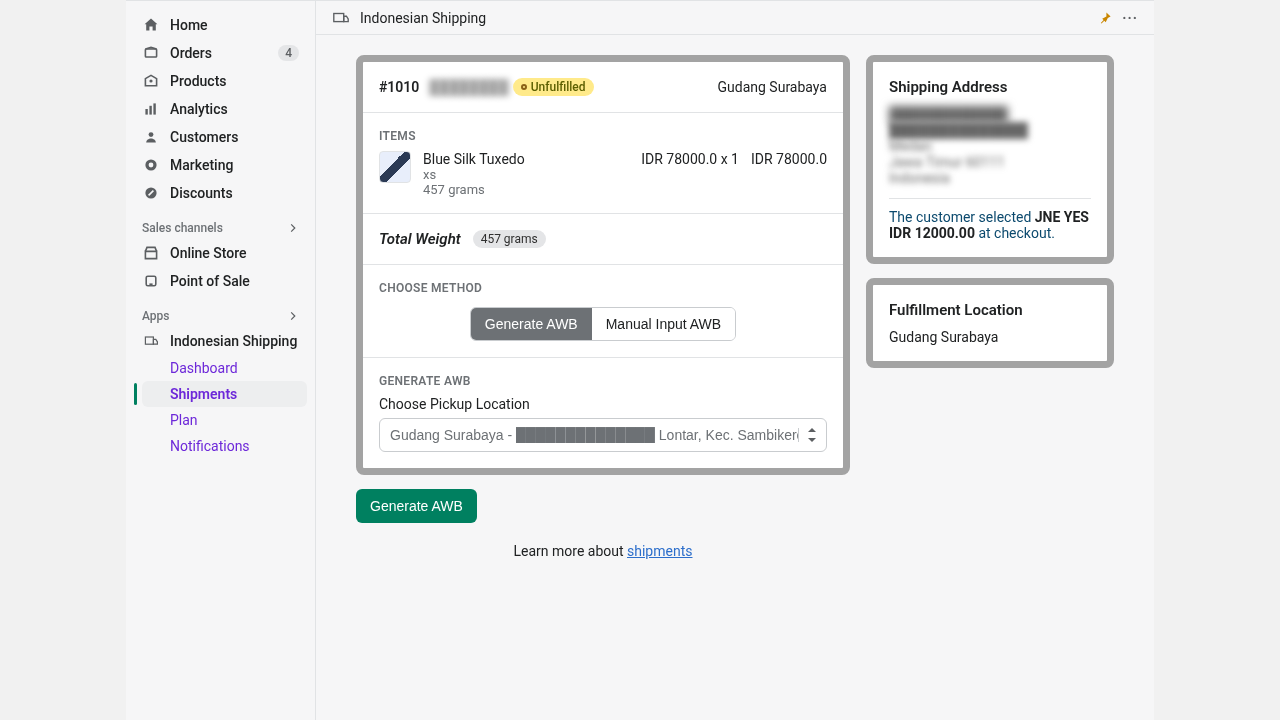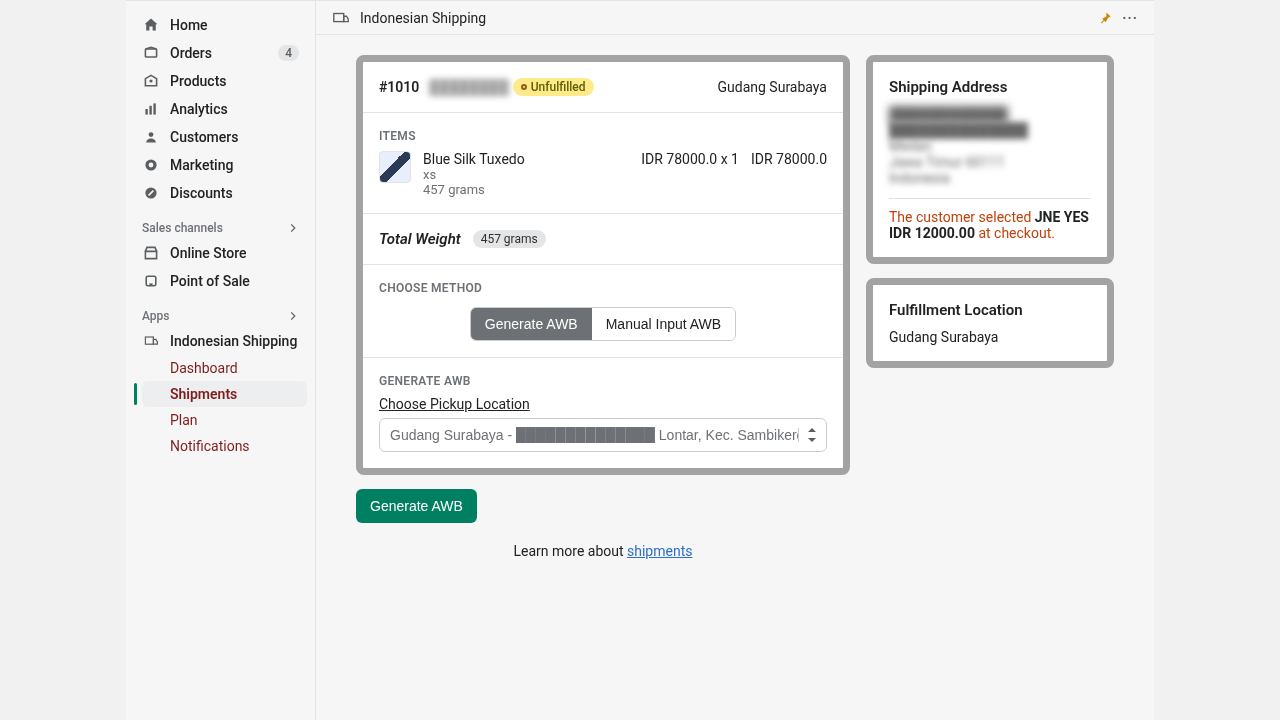--- a/index.html
+++ b/index.html
@@ -74,21 +74,21 @@
   }
   .nav-section-header .chev {
     color: #5c5f62;
   }
   .sub-items { padding-left: 8px; }
   .sub-item {
     display: block;
     padding: 5px 8px 5px 28px;
     border-radius: 6px;
     cursor: pointer;
-    color: #7f1d1d;
+    color: #6d28d9;
     font-weight: 400;
     position: relative;
   }
   .sub-item.active {
     background: #edeeef;
     font-weight: 600;
   }
   .sub-item.active::before {
     content: "";
     position: absolute;
@@ -247,21 +247,21 @@
     font-size: 14px;
     cursor: pointer;
     color: #202223;
   }
   .seg button.active {
     background: #6d7175;
     color: #fff;
   }
   .center { display:flex; justify-content:center; }
   .field-label {
-    font-size: 14px; margin-bottom: 6px; display:block;text-decoration:underline;
+    font-size: 14px; margin-bottom: 6px; display:block;
   }
   .select {
     position: relative;
   }
   .select select {
     width: 100%;
     padding: 8px 28px 8px 10px;
     border: 1px solid #c9cccf;
     border-radius: 6px;
     background: #fff;
@@ -277,21 +277,21 @@
   .btn-primary {
     background: #008060; color: #fff;
     border: none; border-radius: 6px;
     padding: 9px 14px; font-size: 14px; font-weight: 500;
     cursor: pointer;
   }
   .side-title { font-weight: 600; font-size: 15px; margin-bottom: 10px; }
   .addr .line { color:#666; filter: blur(3px); }
   .addr .line:first-child { filter: blur(4px); }
   .hr { border:none; border-top:1px solid #e1e3e5; margin: 12px 0 10px 0;}
-  .muted { color: #c2410c; }
+  .muted { color: #0c4a6e; }
   .linklike { color:#2c6ecb; text-decoration: underline; cursor:pointer;}
   .learn { text-align:center; margin-top: 20px; color:#202223;}
   svg { display:block; }
 </style>
 </head>
 <body>
 
 <div class="app">
   <div class="container">
 

